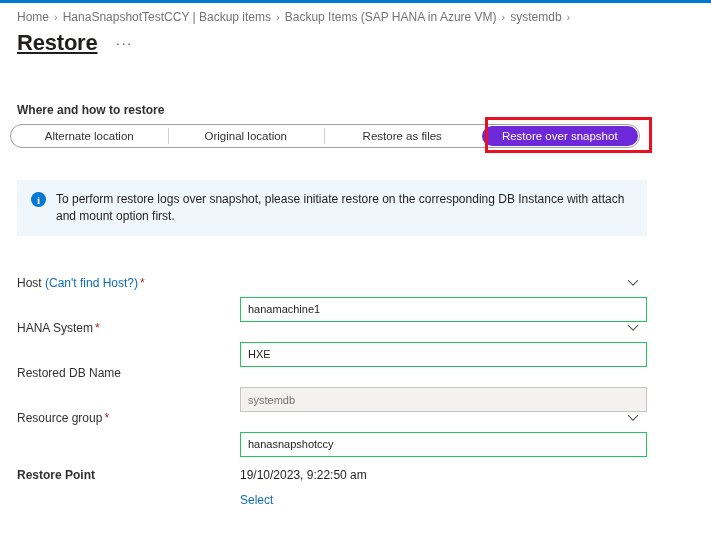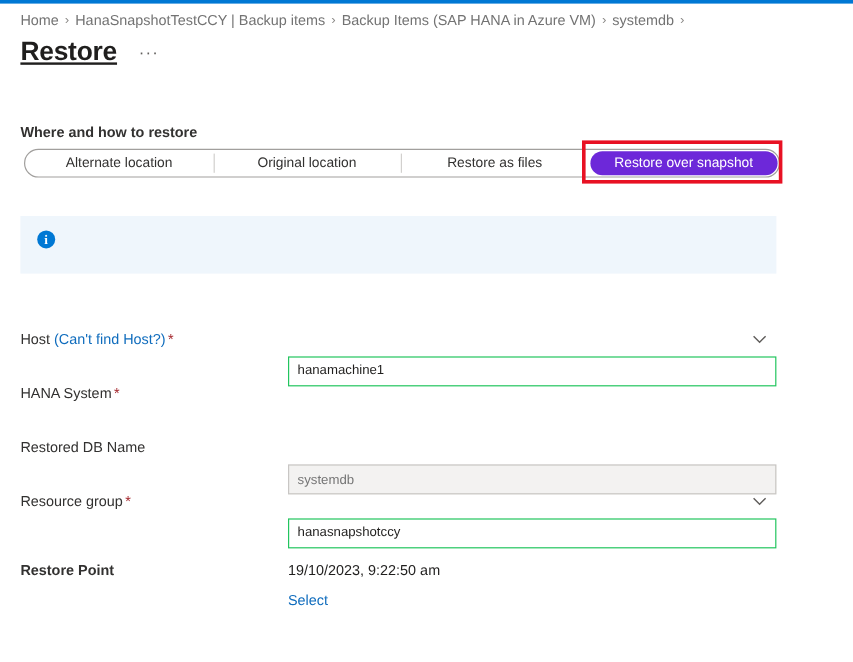--- a/index.html
+++ b/index.html
@@ -79,21 +79,21 @@
     left: 17px;
     top: 103px;
     font-size: 12px;
     font-weight: 700;
     color: #323130;
   }
 
   
   .tabgroup-wrap {
     position: absolute;
-    left: 20px;
+    left: 10px;
     top: 124px;
     width: 630px;
     height: 16px;
   }
   .tabgroup {
     display: flex;
     width: 100%;
     height: 24px;
     border: 1px solid #a19f9d;
     border-radius: 13px;
@@ -303,20 +303,21 @@
     <div class="tab">Alternate location</div>
     <div class="tab">Original location</div>
     <div class="tab">Restore as files</div>
     <div class="tab selected">Restore over snapshot</div>
   </div>
 </div>
 <div class="red-highlight"></div>
 
 <div class="info-banner">
   <span class="info-icon">i</span>
+  <span class="info-text">To perform restore logs over snapshot, please initiate restore on the corresponding DB Instance with attach and mount option first.</span>
 </div>
 
 <div class="form">
 
   <div class="field-row">
     <div class="field-label">
       <span>Host </span><span class="link">(Can't find Host?)</span><span class="req">*</span>
     </div>
     <div class="control">
       <div class="select-box">hanamachine1</div>
@@ -325,20 +326,28 @@
             <path d="M1 1.2 L6 6.2 L11 1.2" fill="none" stroke="#605e5c" stroke-width="1.2"></path>
           </svg>
       </span>
     </div>
   </div>
 
   <div class="field-row">
     <div class="field-label">
       <span>HANA System</span><span class="req">*</span>
     </div>
+    <div class="control">
+      <div class="select-box">HXE</div>
+      <span class="chevron">
+        <svg width="12" height="8" viewBox="0 0 12 8">
+            <path d="M1 1.2 L6 6.2 L11 1.2" fill="none" stroke="#605e5c" stroke-width="1.2"></path>
+          </svg>
+      </span>
+    </div>
   </div>
 
   <div class="field-row">
     <div class="field-label">Restored DB Name</div>
     <div class="control">
       <input class="select-box disabled" type="text" readonly="" disabled="" placeholder="systemdb" style="">
     </div>
   </div>
 
   <div class="field-row">

